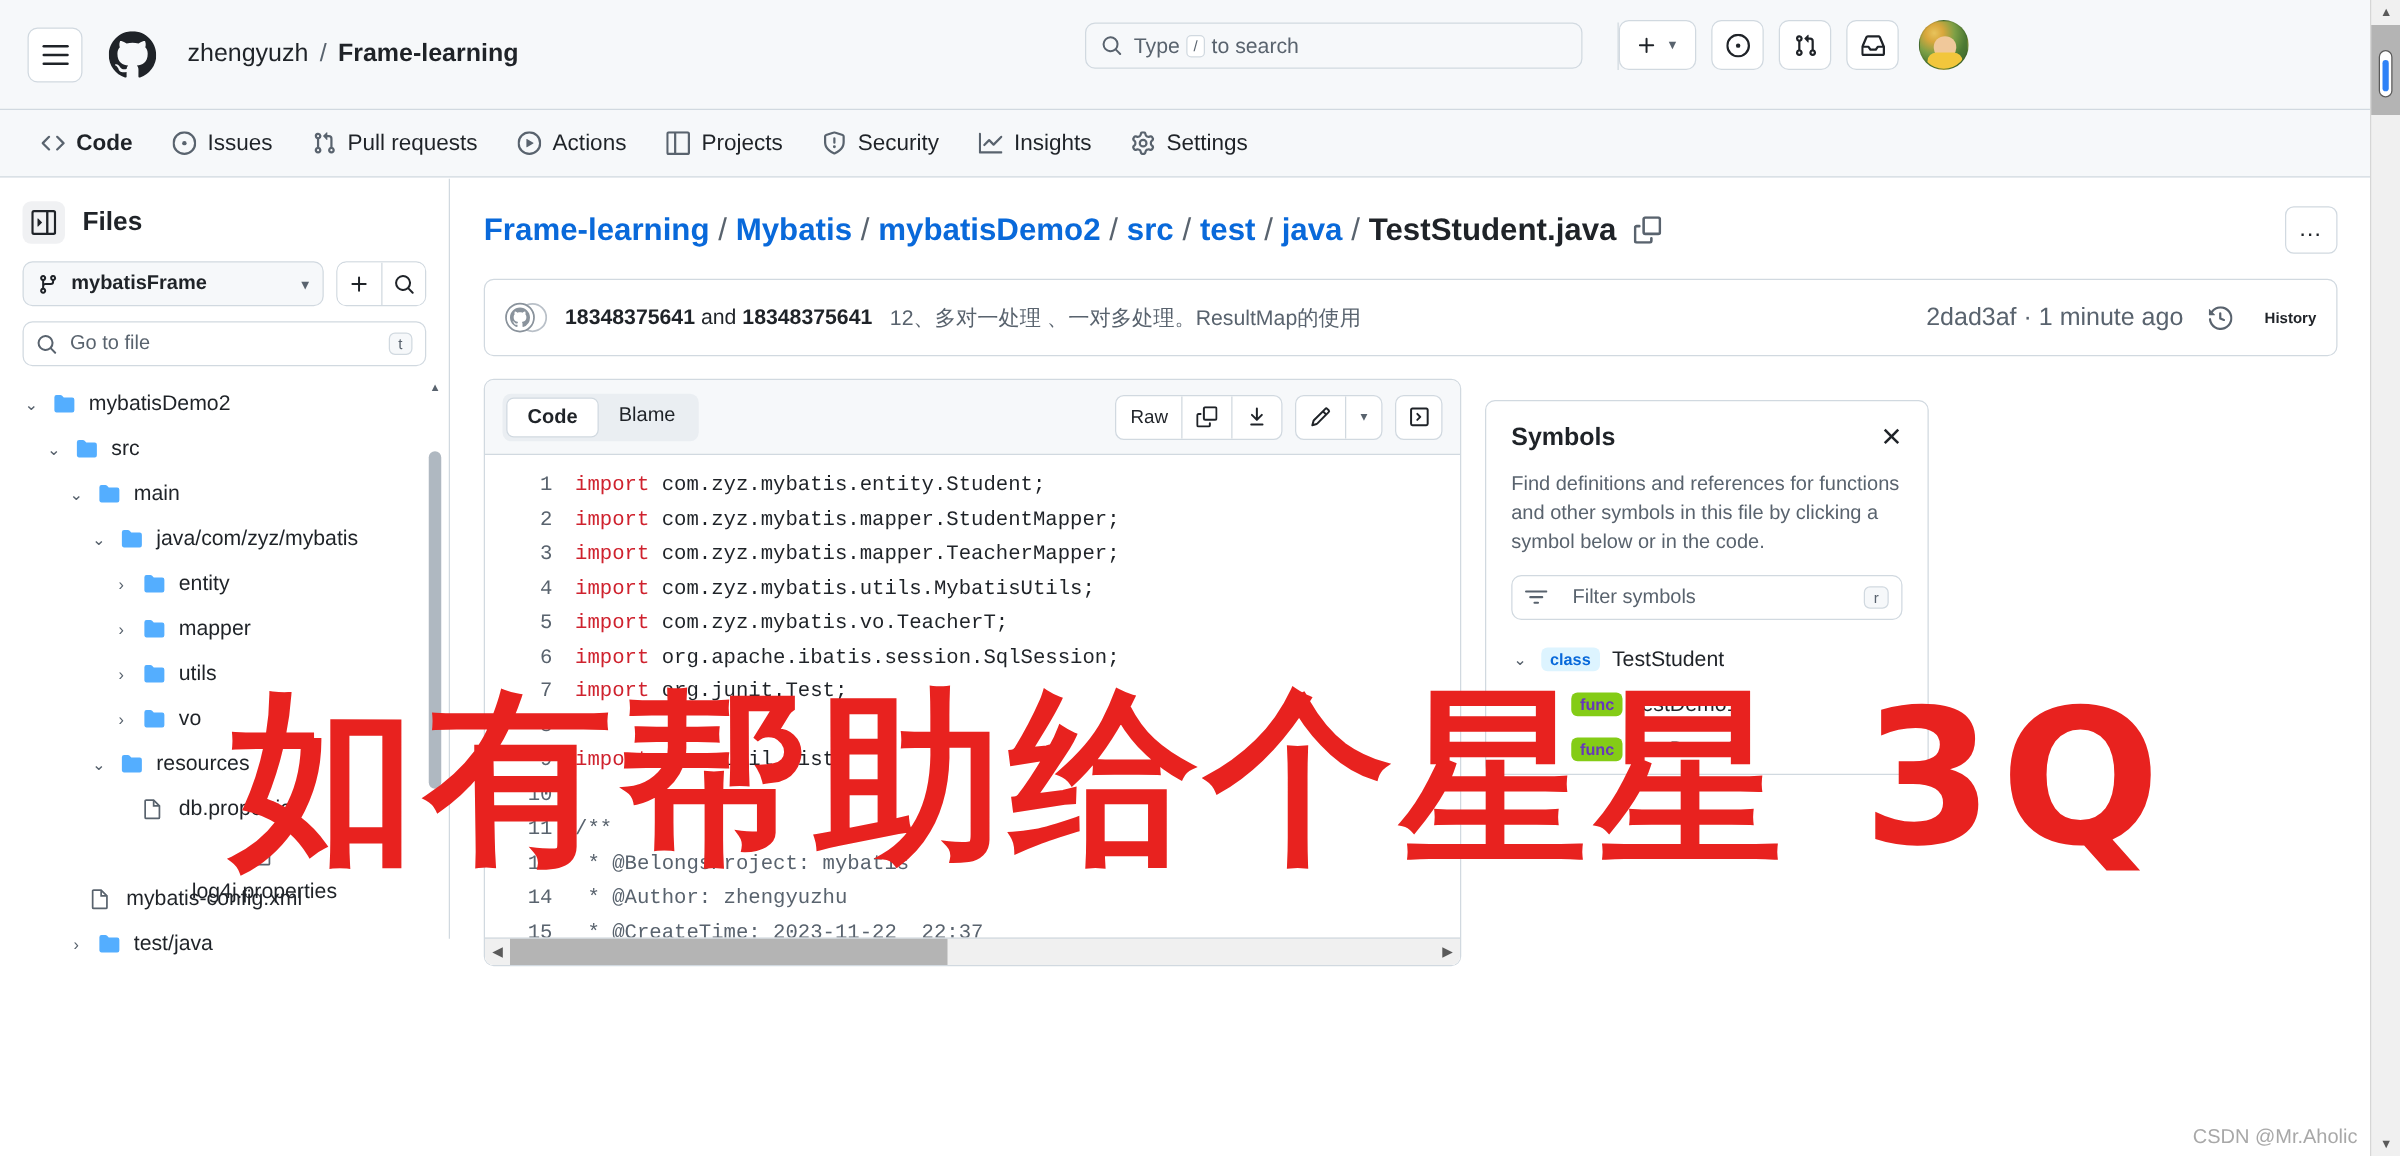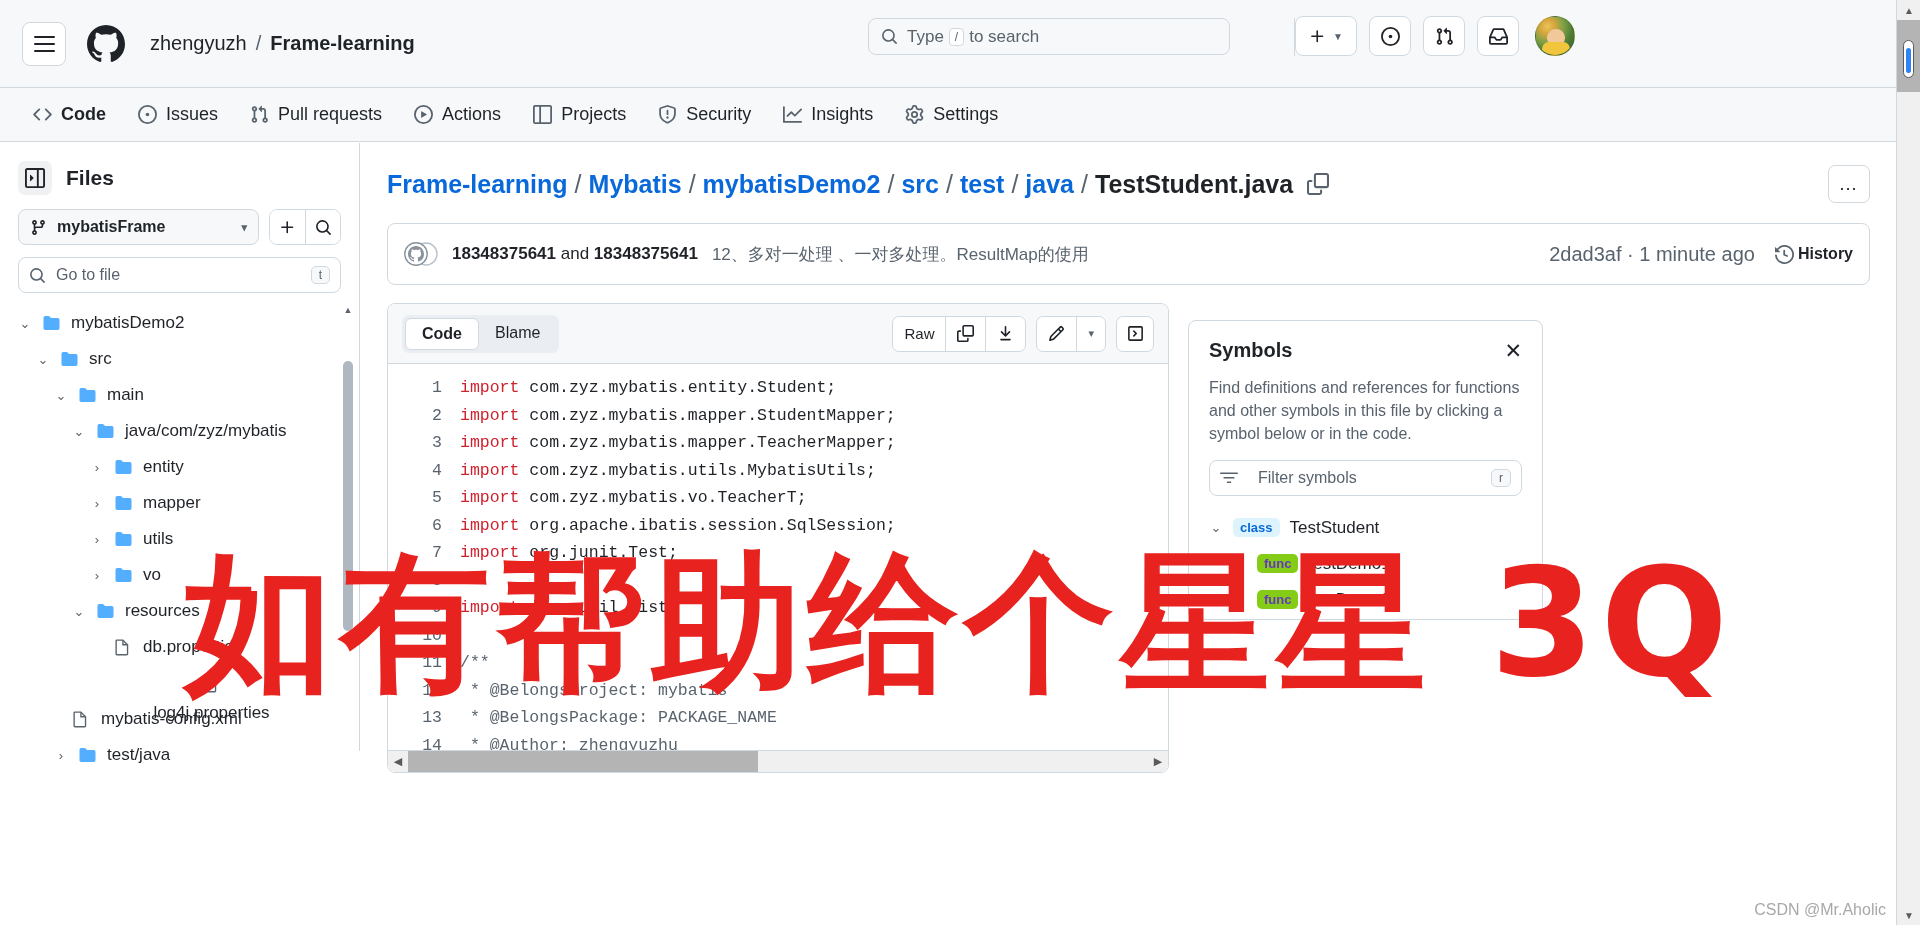--- a/index.html
+++ b/index.html
@@ -27,21 +27,21 @@
     background: #ffffff;
     display: flex; flex-direction: column; justify-content: center; align-items: center;
     gap: 5px; cursor: pointer;
   }
   .hamburger-btn i { display:block; width: 21px; height: 2px; background: #1f2328; border-radius: 2px; }
   .gh-logo { margin-left: 18px; width: 44px; height: 44px; display:flex; align-items:center; justify-content:center;}
   .owner-crumb { margin-left: 22px; font-size: 20px; display: flex; align-items: center; gap: 9px; }
   .owner-crumb .sep { color: #59636e; }
   .owner-crumb .repo { font-weight: bold; color: #1f2328; }
 
-  .search-wrap { position: absolute; left: 868px; top: 18px; width: 362px; height: 37px; }
+  .search-wrap { position: absolute; left: 868px; top: 18px; width: 398px; height: 37px; }
   .search-box {
     width: 100%; height: 100%;
     border: 1px solid #d1d9e0; border-radius: 8px;
     background: #f6f8fa;
     display: flex; align-items: center; padding: 0 12px; gap: 9px;
     cursor: text;
   }
   .search-placeholder { color: #59636e; font-size: 17px; display: flex; align-items: center; gap: 5px; }
   .slash-key {
     border: 1px solid #d1d9e0; border-radius: 4px;
@@ -168,21 +168,21 @@
     margin: 20px 26px 0 26px; height: 62px;
     border: 1px solid #d1d9e0; border-radius: 8px; background: #fff;
     display: flex; align-items: center; padding: 0 16px; gap: 14px;
   }
   .commit-avatars { width: 34px; height: 30px; position: relative; flex:none; }
   .commit-authors { font-weight: bold; font-size: 17px; color: #1f2328; }
   .commit-authors .and { font-weight: normal; }
   .commit-msg { font-size: 17px; color: #59636e; white-space: nowrap; overflow: hidden; text-overflow: ellipsis; }
   .commit-right { margin-left: auto; display: flex; align-items: center; gap: 20px; flex: none; }
   .commit-meta { font-size: 20px; color: #59636e; }
-  .history-link { display: flex; align-items: center; gap: 4px; font-size: 16px; font-weight: bold; color: #1f2328; cursor: pointer; }
+  .history-link { display: flex; align-items: center; gap: 26px; font-size: 12px; font-weight: bold; color: #1f2328; cursor: pointer; }
 
   .file-meta-row { display: flex; align-items: center; gap: 26px; padding: 18px 26px 0 26px; }
   .file-meta { font-family: "Liberation Mono", monospace; font-size: 16px; color: #59636e; }
   .copilot-note { display: flex; align-items: center; gap: 9px; font-size: 16px; color: #1f2328; cursor: pointer; }
 
   .code-panel {
     position: absolute; left: 387px; top: 303px;
     width: 782px; height: 470px;
     border: 1px solid #d1d9e0; border-radius: 8px;
     background: #fff; overflow: hidden;
@@ -738,24 +738,20 @@
           </div>
           <div class="code-line">
             <span class="ln">11</span>
             <span class="ct"><span class="cmt">/**</span></span>
           </div>
           <div class="code-line">
             <span class="ln">12</span>
             <span class="ct"><span class="cmt"> * @BelongsProject: mybatis</span></span>
           </div>
           <div class="code-line">
-            <span class="ln">13</span>
-            <span class="ct"><span class="cmt"> * @BelongsPackage: PACKAGE_NAME</span></span>
-          </div>
-          <div class="code-line">
             <span class="ln">14</span>
             <span class="ct"><span class="cmt"> * @Author: zhengyuzhu</span></span>
           </div>
           <div class="code-line">
             <span class="ln">15</span>
             <span class="ct"><span class="cmt"> * @CreateTime: 2023-11-22  22:37</span></span>
           </div>
         </div>
     </div>
 

